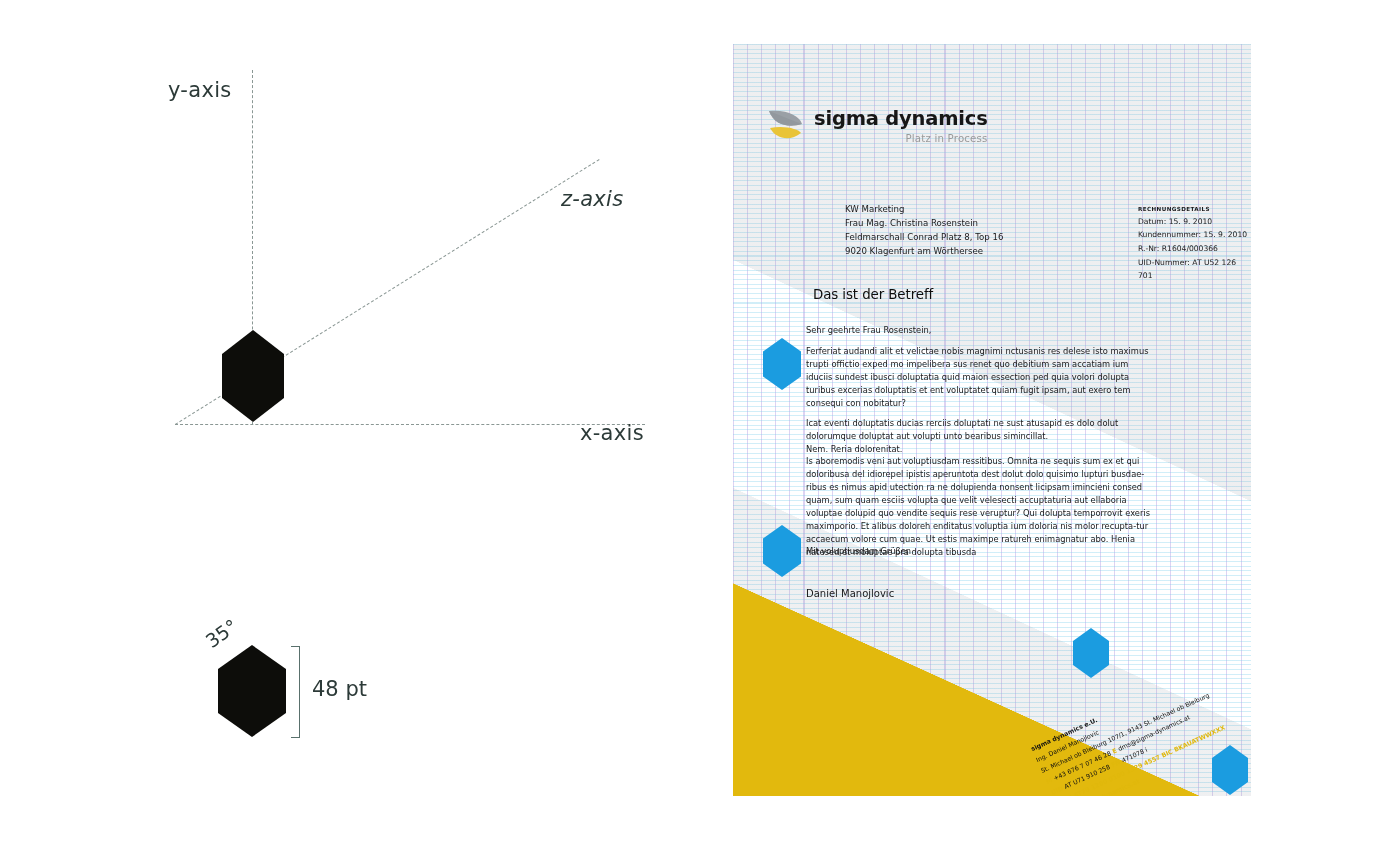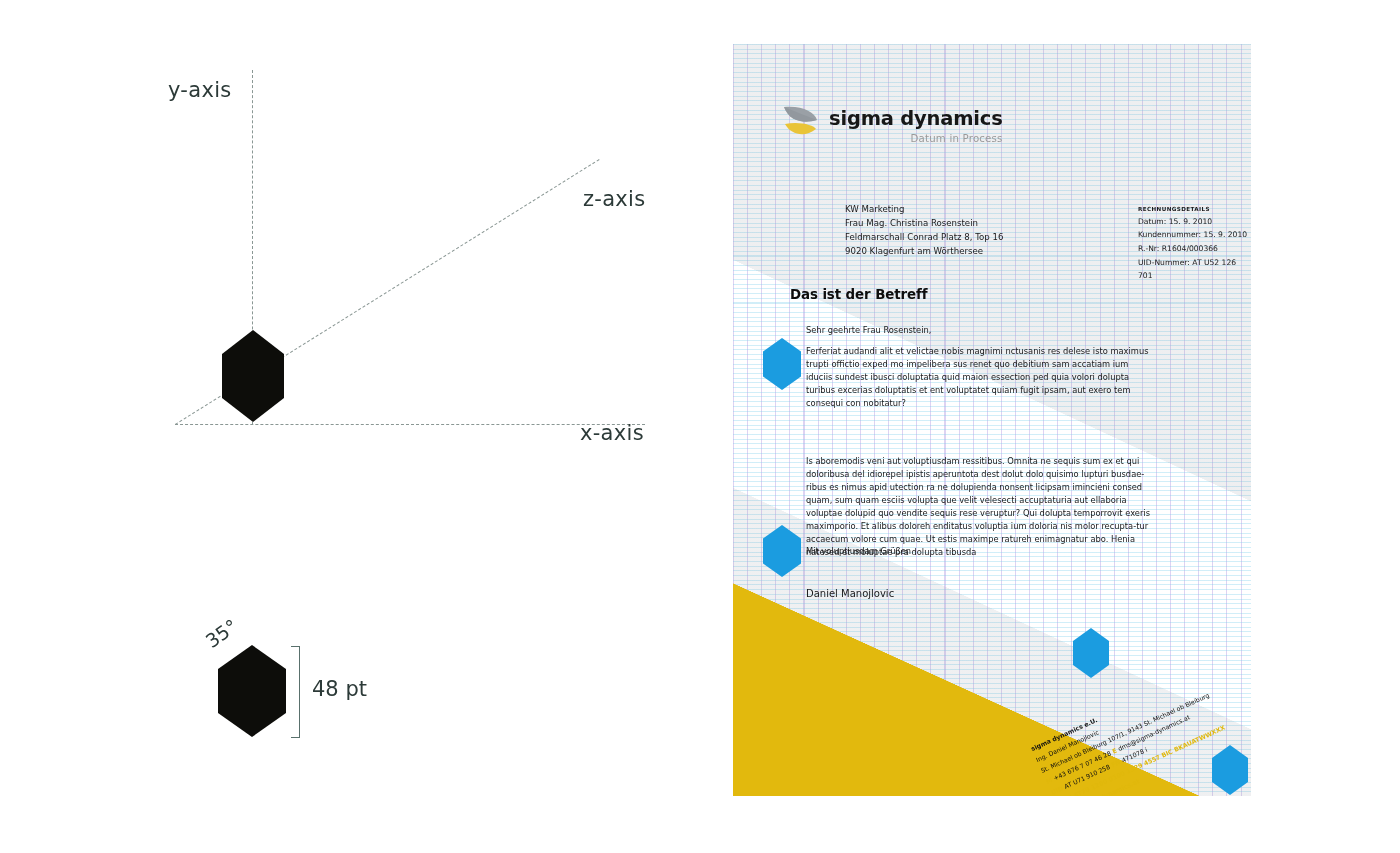--- a/index.html
+++ b/index.html
@@ -14,21 +14,21 @@
   
   #left-panel { position:absolute; left:0; top:0; width:700px; height:853px; }
 
   .axis-label {
     position:absolute;
     font-family:"DejaVu Sans", sans-serif;
     font-size:21px; color:#2c3a38; letter-spacing:.3px;
     white-space:nowrap;
   }
   #y-axis-label { left:168px; top:78px; }
-  #z-axis-label { left:583px; top:187px; }
+  #z-axis-label { left:561px; top:187px;font-style:italic; }
   #x-axis-label { left:580px; top:421px; }
   #coord-caption { left:280px; top:460px; font-size:21px; }
 
   .dash-line { position:absolute; }
   #y-axis-line {
     left:252px; top:70px; width:0; height:355px;
     border-left:1.4px dashed #8a9794;
   }
   #x-axis-line {
     left:175px; top:424px; width:470px; height:0;
@@ -95,21 +95,21 @@
   #band-yellow {
     position:absolute; left:0; bottom:0; width:100%; height:100%;
     background: linear-gradient(24.5deg, #E2B90D 0 21.5%, rgba(0,0,0,0) 21.55% 100%);
     pointer-events:none;
   }
 
   
   #page-content { position:absolute; inset:0; }
 
   
-  #logo { position:absolute; left:48px; top:56px; display:flex; align-items:center; }
+  #logo { position:absolute; left:33px; top:56px; display:flex; align-items:flex-end; }
   #logo-mark { position:relative; width:40px; height:36px; margin-right:8px; }
   #logo-wordmark {
     font-family:"DejaVu Sans", sans-serif;
     font-weight:700; font-size:19.5px; color:#171717;
     letter-spacing:-.2px; line-height:1;
     margin-top:9px;
   }
   #logo-tagline {
     font-family:"DejaVu Sans", sans-serif;
     font-size:10.2px; color:#9a9a9a; letter-spacing:.2px;
@@ -127,23 +127,23 @@
     position:absolute; left:405px; top:161px;
     font-family:"DejaVu Sans", sans-serif;
     font-size:7.6px; line-height:1.78; color:#19191b;
   }
   #invoice-details .head {
     font-weight:700; font-size:5.6px; letter-spacing:.42px;
   }
 
   
   #subject {
-    position:absolute; left:57px; top:243px;
-    font-family:"DejaVu Sans", sans-serif;
-    font-weight:700; font-size:13.4px; color:#0d0d0d; letter-spacing:-.1px;
+    position:absolute; left:80px; top:243px;
+    font-family:"DejaVu Sans", sans-serif;
+    font-weight:400; font-size:13.4px; color:#0d0d0d; letter-spacing:-.1px;
   }
   #salutation {
     position:absolute; left:73px; top:281px;
     font-family:"DejaVu Sans", sans-serif;
     font-size:8.3px; color:#19191b;
   }
   .body-par {
     position:absolute; left:73px; width:347px;
     font-family:"DejaVu Sans", sans-serif;
     font-size:8.3px; line-height:1.56; color:#19191b;
@@ -226,21 +226,21 @@
       <div id="logo">
         <span id="logo-mark">
           <svg width="40" height="36" viewBox="0 0 40 36" xmlns="http://www.w3.org/2000/svg">
             <path d="M3 3 C 20 1, 34 8, 36 16 C 22 20, 8 17, 3 3 Z" fill="#9aa0a6"></path>
             <path d="M4 20 C 18 17, 33 21, 35 25 C 24 34, 10 31, 4 20 Z" fill="#E9C437"></path>
             <path d="M3 3 C 18 9, 30 14, 36 16 C 22 20, 8 17, 3 3 Z" fill="#8d939a" opacity=".65"></path>
           </svg>
         </span>
         <span style="display:flex;flex-direction:column;">
           <span id="logo-wordmark">sigma dynamics</span>
-          <span id="logo-tagline">Datum in Process</span>
+          <span id="logo-tagline">Platz in Process</span>
         </span>
       </div>
 
       <div id="recipient">
         <div>KW Marketing</div>
         <div>Frau Mag. Christina Rosenstein</div>
         <div>Feldmarschall Conrad Platz 8, Top 16</div>
         <div>9020 Klagenfurt am Wörthersee</div>
       </div>
 
@@ -248,20 +248,22 @@
         <div class="head">RECHNUNGSDETAILS</div>
         <div>Datum: 15. 9. 2010</div>
         <div>Kundennummer: 15. 9. 2010</div>
         <div>R.-Nr: R1604/000366</div>
         <div>UID-Nummer: AT U52 126 701</div>
       </div>
 
       <div id="subject">Das ist der Betreff</div>
       <div id="salutation">Sehr geehrte Frau Rosenstein,</div>
       <div class="body-par" id="par1">Ferferiat audandi alit et velictae nobis magnimi nctusanis res delese isto maximus trupti offictio exped mo impelibera sus renet quo debitium sam accatiam ium iduciis sundest ibusci doluptatia quid maion essection ped quia volori dolupta turibus excerias doluptatis et ent voluptatet quiam fugit ipsam, aut exero tem consequi con nobitatur?</div>
+      <div class="body-par" id="par2" style="white-space:pre-line;">Icat eventi doluptatis ducias rerciis doluptati ne sust atusapid es dolo dolut dolorumque doluptat aut volupti unto bearibus simincillat.
+Nem. Reria dolorenitat.</div>
       <div class="body-par" id="par3">Is aboremodis veni aut voluptiusdam ressitibus. Omnita ne sequis sum ex et qui doloribusa del idiorepel ipistis aperuntota dest dolut dolo quisimo lupturi busdae-ribus es nimus apid utection ra ne dolupienda nonsent licipsam imincieni consed quam, sum quam esciis volupta que velit velesecti accuptaturia aut ellaboria voluptae dolupid quo vendite sequis rese veruptur? Qui dolupta temporrovit exeris maximporio. Et alibus doloreh enditatus voluptia ium doloria nis molor recupta-tur accaecum volore cum quae. Ut estis maximpe ratureh enimagnatur abo. Henia natesed et moluptae pra dolupta tibusda</div>
       <div id="closing">Mit voluptiusdam Grüßen</div>
       <div id="signature">Daniel Manojlovic</div>
 
       <div class="hex-blue" id="hex-a"></div>
       <div class="hex-blue" id="hex-b"></div>
       <div class="hex-blue" id="hex-c"></div>
       <div class="hex-blue" id="hex-d"></div>
 
       <div id="footer-rot">

